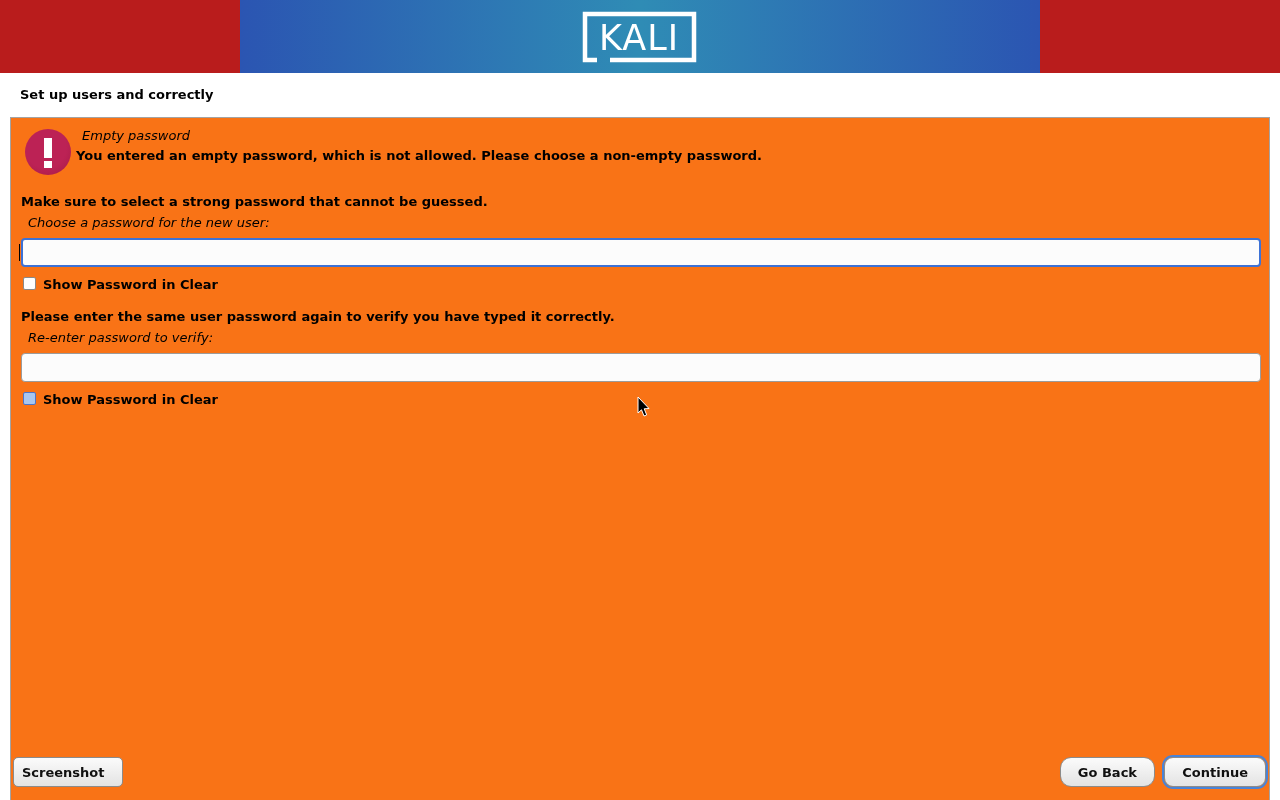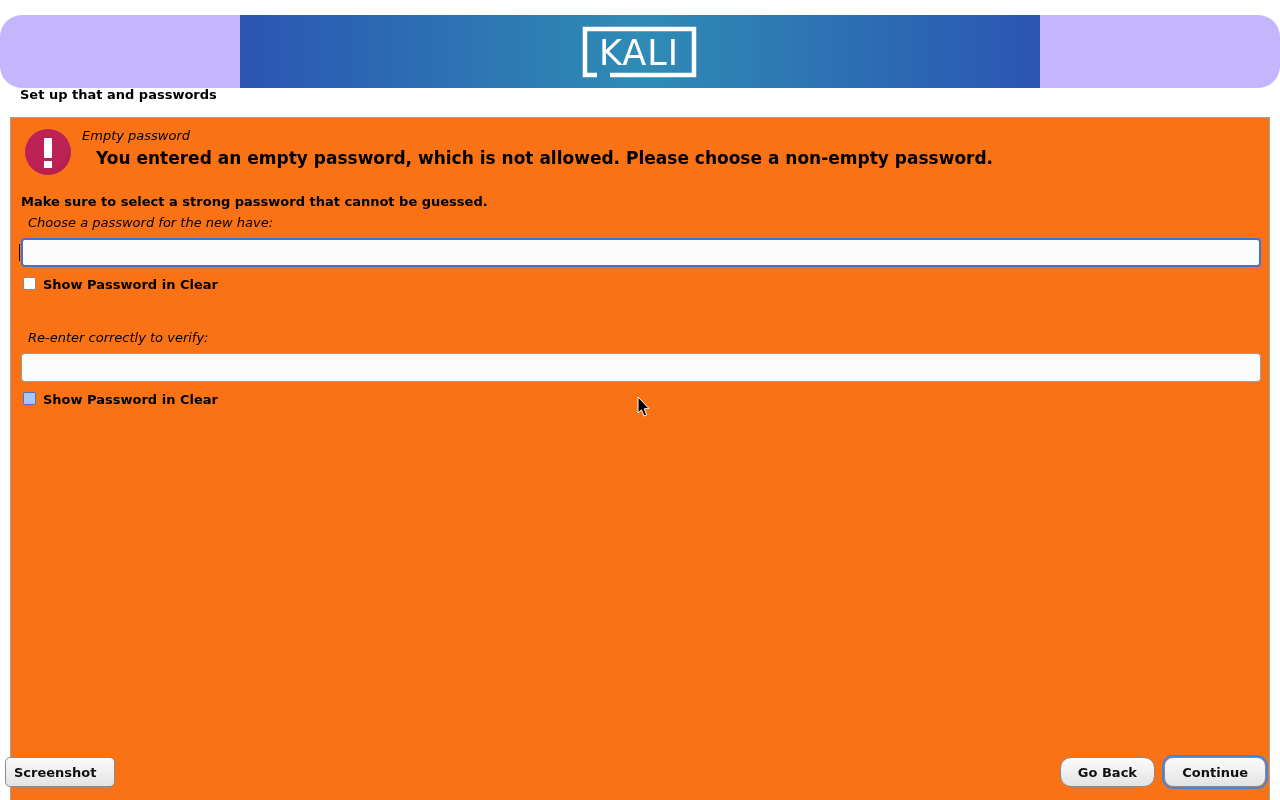--- a/index.html
+++ b/index.html
@@ -1,23 +1,22 @@
 <!DOCTYPE html>
 <html><head>
 <meta charset="utf-8">
 <style>
   * { margin: 0; padding: 0; box-sizing: border-box; }
   html, body { width: 1280px; height: 800px; background: #ffffff; overflow: hidden; }
   body { font-family: "DejaVu Sans", "Liberation Sans", sans-serif; color: #000; position: relative; }
 
   
   .banner {
-    position: absolute; left: 0; top: 15px; width: 1280px; height: 73px;
-    background: #c4b5fd;
-    border-radius: 22px;
+    position: absolute; left: 0; top: 0; width: 1280px; height: 73px;
+    background: #b91c1c;
   }
   .banner-gradient {
     position: absolute; left: 240px; top: 0; width: 800px; height: 73px;
     background: linear-gradient(90deg, #2b55b2 0%, #2f8cb5 50%, #2b55b2 100%);
   }
   .kali-logo {
     position: absolute; left: 50%; top: 11px; transform: translateX(-50%);
   }
 
   
@@ -42,22 +41,22 @@
   }
   .error-icon .dot {
     position: absolute; left: 19px; top: 32px; width: 8px; height: 7px; background: #fff;
   }
 
   .error-title {
     position: absolute; left: 71px; top: 10px;
     font-size: 13px; font-style: italic;
   }
   .error-message {
-    position: absolute; left: 85px; top: 30px;
-    font-size: 17px; font-weight: bold;
+    position: absolute; left: 65px; top: 30px;
+    font-size: 13px; font-weight: bold;
   }
 
   .section-heading { position: absolute; left: 10px; font-size: 13px; font-weight: bold; text-align: right; }
   .field-label     { position: absolute; left: 17px; font-size: 13px; font-style: italic; }
 
   .heading-1 { top: 76px; }
   .label-1   { top: 97px; }
   .heading-2 { top: 191px; }
   .label-2   { top: 212px; }
 
@@ -84,61 +83,62 @@
   .checkbox-label { font-size: 13px; font-weight: bold; }
 
   
   .btn {
     position: absolute; top: 757px; height: 30px;
     background: linear-gradient(#fbfbfb, #e3e3e3);
     border: 1px solid #8b8b8b; border-radius: 5px;
     font-family: inherit; font-size: 13px; font-weight: bold; color: #101010;
     padding: 0 17px; cursor: default;
   }
-  .btn-screenshot { left: 5px; padding-left: 8px; }
+  .btn-screenshot { left: 13px; padding-left: 8px; }
   .btn-goback     { right: 125px; border-radius: 11px; }
   .btn-continue   { right: 14px; box-shadow: 0 0 0 2px #4a83d6; border-radius: 9px; }
 
   .mouse-cursor { position: absolute; left: 637px; top: 397px; }
 </style>
 </head>
 <body>
 
 <div class="banner">
   <div class="banner-gradient"></div>
   <div class="kali-logo">
     <svg width="116" height="52" viewBox="0 0 116 52">
       <path d="M 28 49 H 112 V 3 H 3 V 49 H 15" fill="none" stroke="#ffffff" stroke-width="4.5"></path>
       <text x="57" y="39" text-anchor="middle" fill="#ffffff" font-family="DejaVu Sans, sans-serif" font-size="35" letter-spacing="1">KALI</text>
     </svg>
   </div>
 </div>
 
-<div class="page-title">Set up that and passwords</div>
+<div class="page-title">Set up users and correctly</div>
 
 <div class="content-box">
 
   <div class="error-icon">
     <span class="bar"></span>
       <span class="dot"></span>
   </div>
   <div class="error-title">Empty password</div>
   <div class="error-message">You entered an empty password, which is not allowed. Please choose a non-empty password.</div>
 
   <div class="section-heading heading-1">Make sure to select a strong password that cannot be guessed.</div>
-  <div class="field-label label-1">Choose a password for the new have:</div>
+  <div class="field-label label-1">Choose a password for the new user:</div>
   <input class="pw-input pw-input-1" type="text" value="" style="">
   <div class="caret"></div>
 
   <div class="checkbox-row checkbox-row-1">
     <span class="checkbox cb-plain"></span>
     <span class="checkbox-label">Show Password in Clear</span>
   </div>
 
-  <div class="field-label label-2">Re-enter correctly to verify:</div>
+  <div class="section-heading heading-2">Please enter the same user password again to verify you have typed it correctly.</div>
+  <div class="field-label label-2">Re-enter password to verify:</div>
   <input class="pw-input pw-input-2" type="text" value="" style="">
 
   <div class="checkbox-row checkbox-row-2">
     <span class="checkbox cb-active"></span>
     <span class="checkbox-label">Show Password in Clear</span>
   </div>
 
 </div>
 
 <button class="btn btn-screenshot">Screenshot</button>

